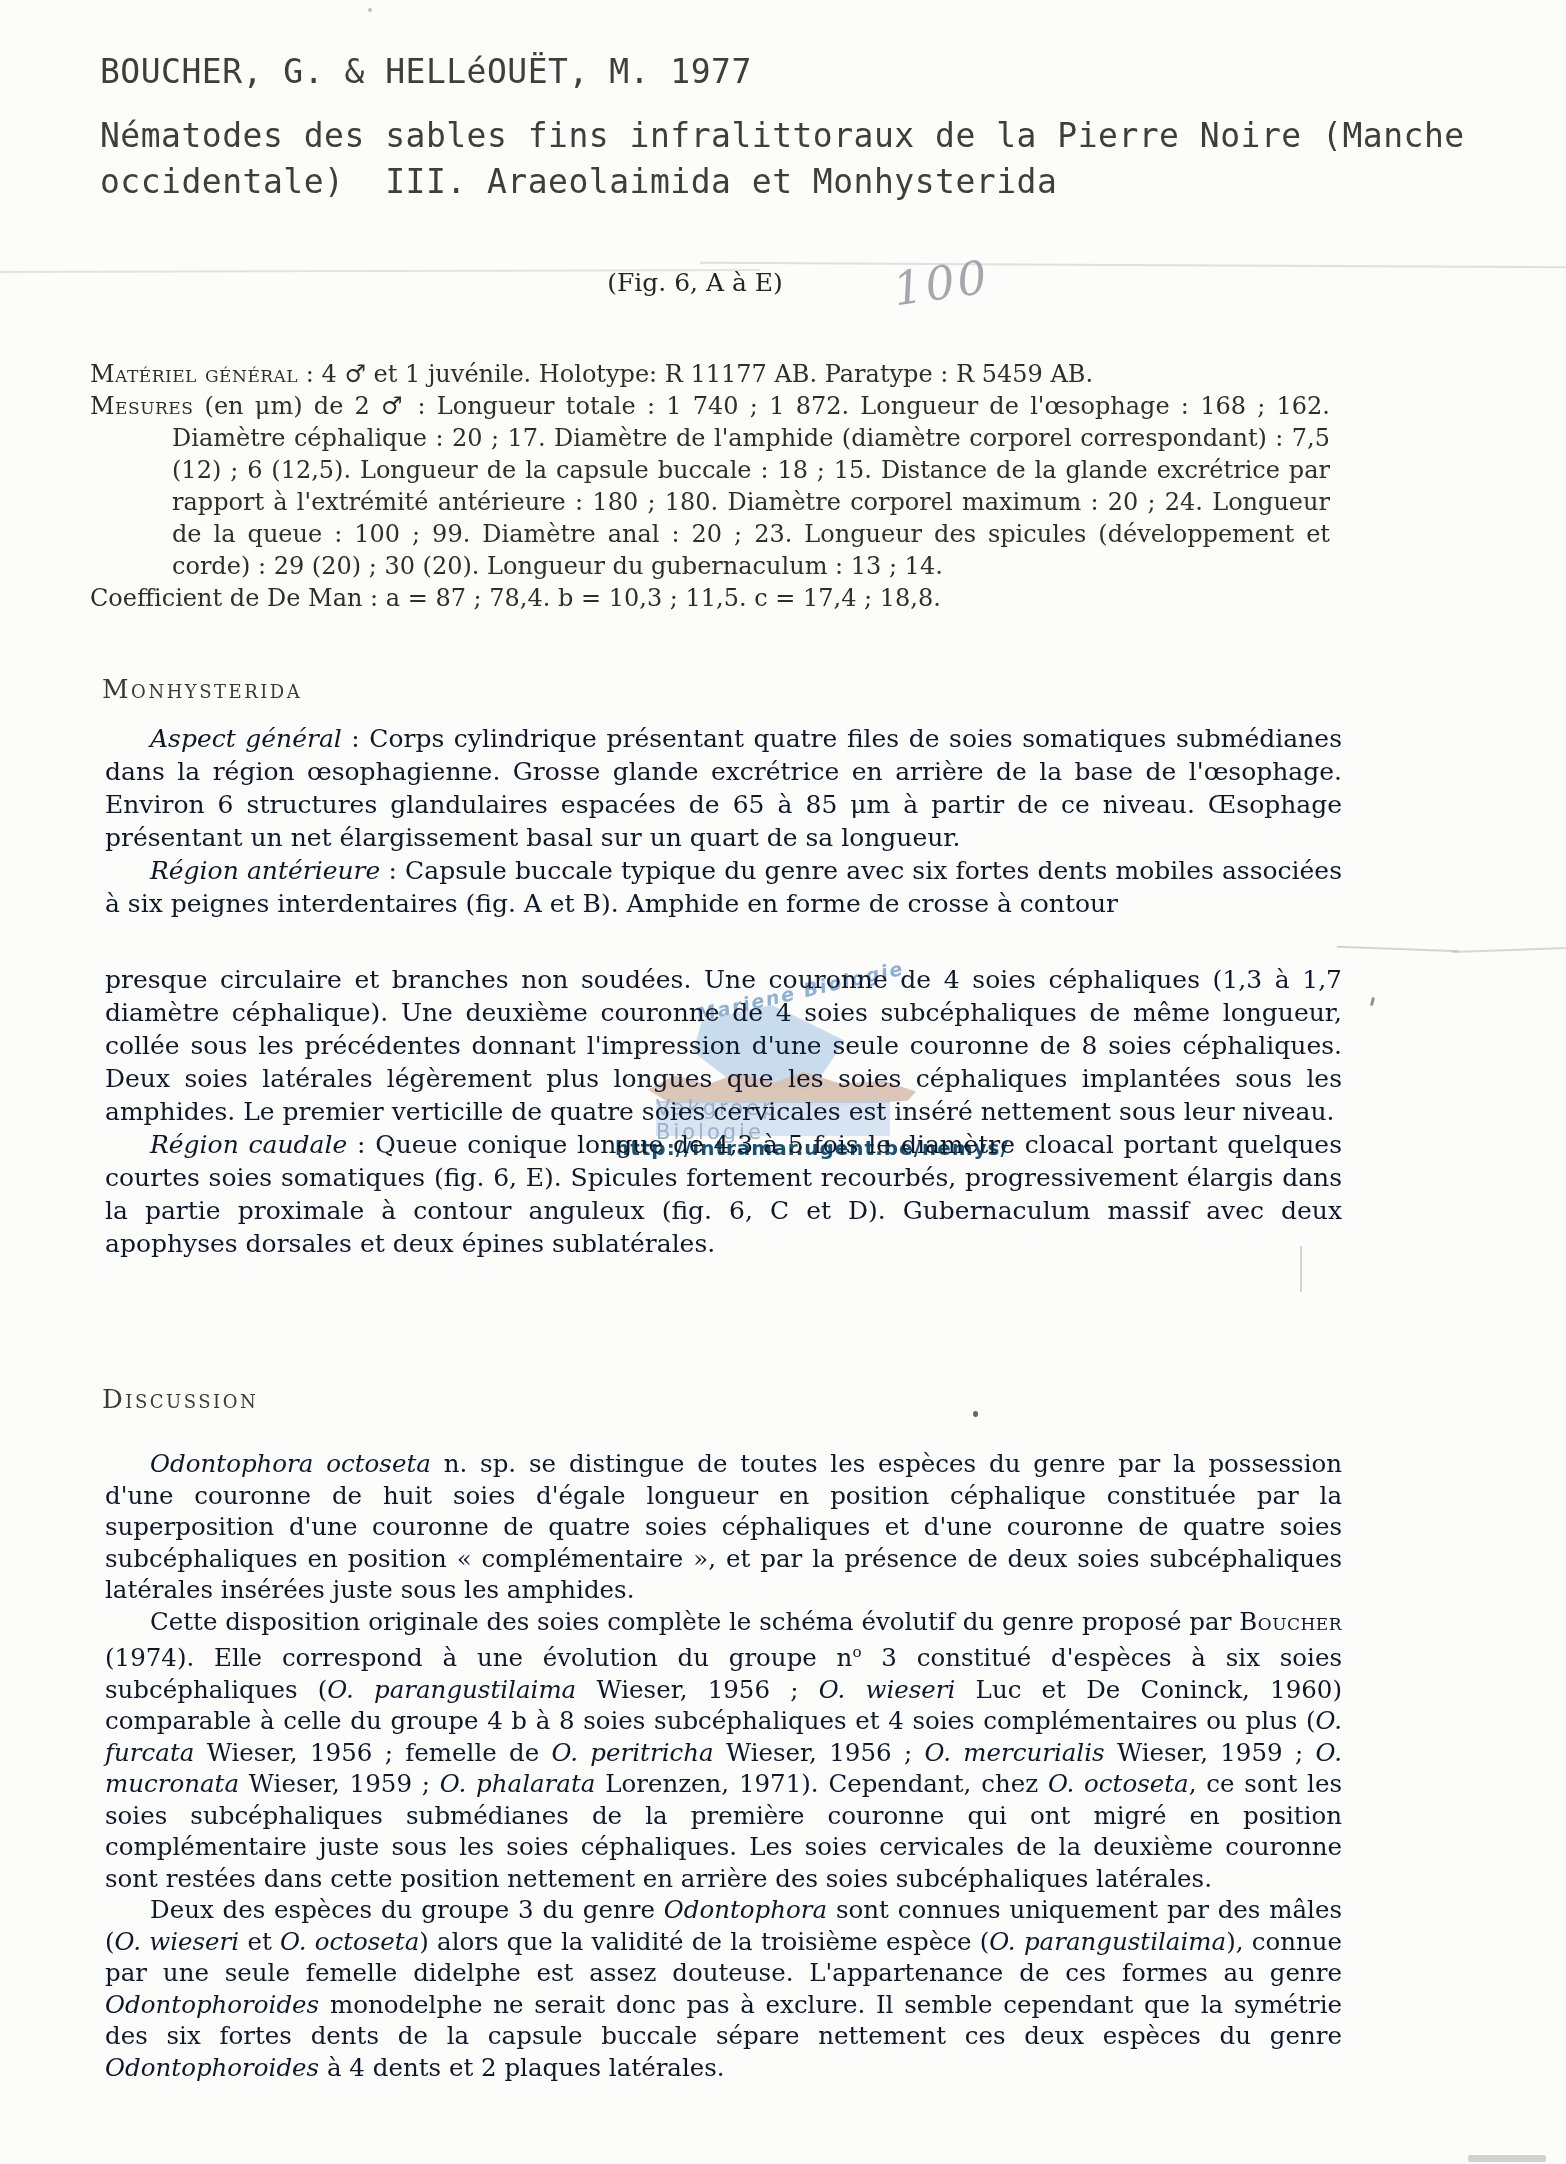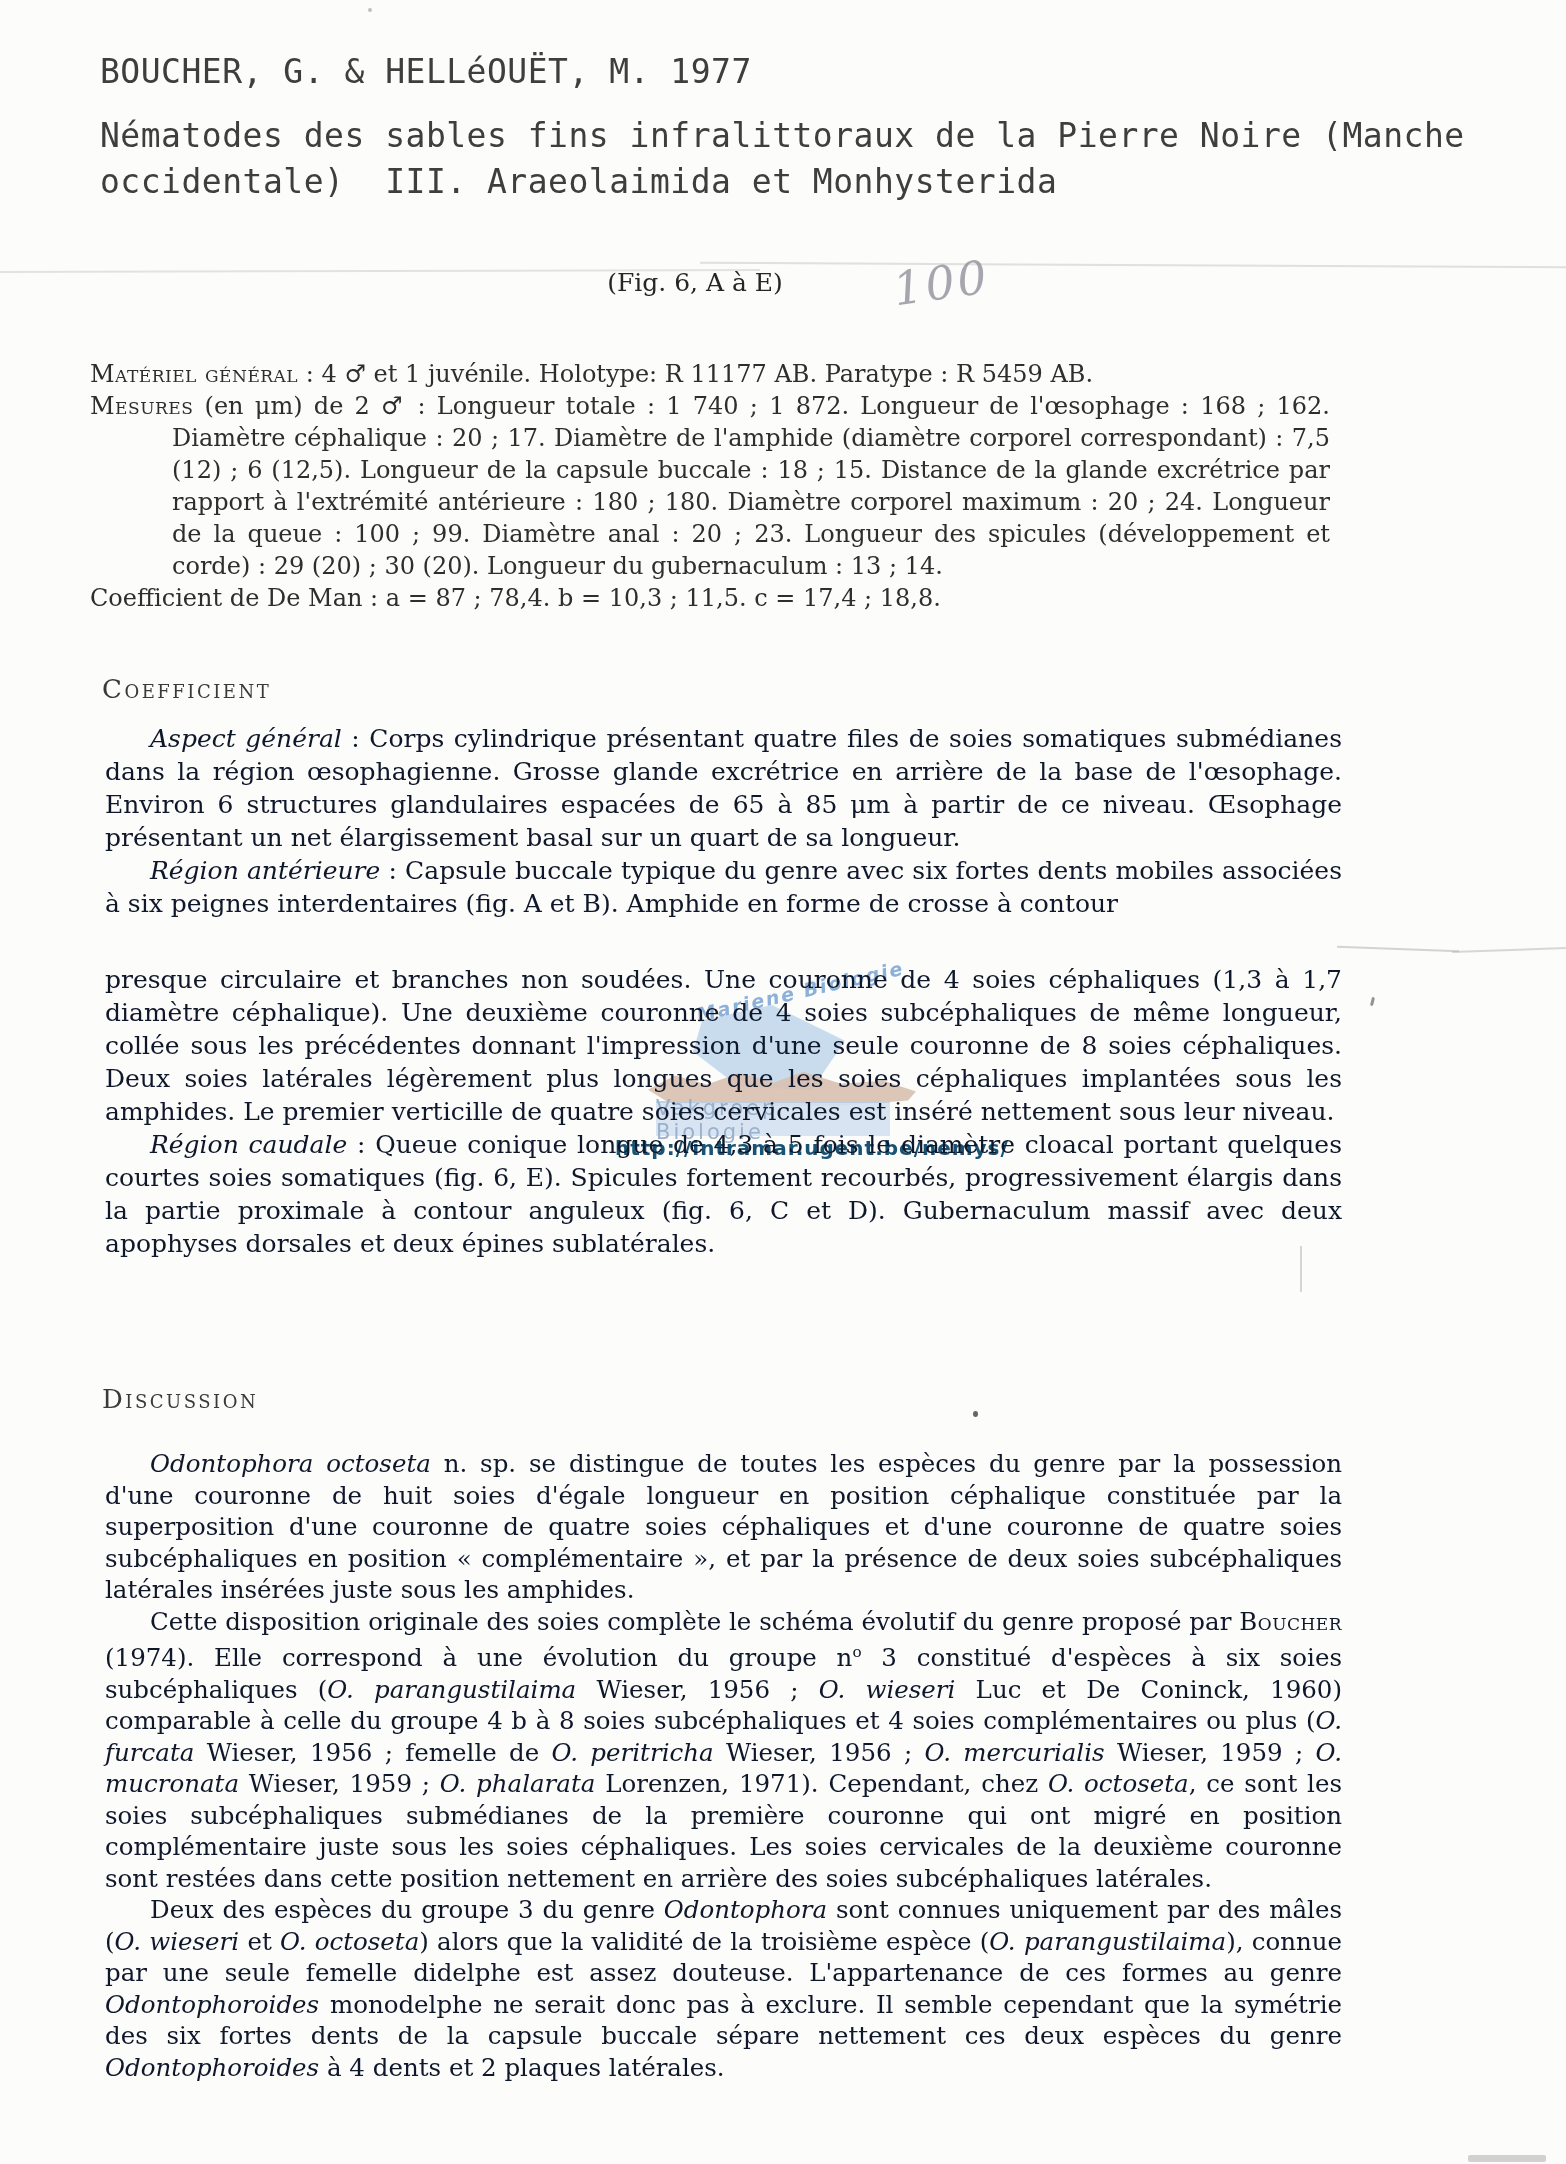--- a/index.html
+++ b/index.html
@@ -141,21 +141,21 @@
     <div class="figure-ref">(Fig. 6, A à E)</div>
   </div>
   <div class="hand-note">100</div>
 
   <div class="material-block">
     <p><span class="seg-sc">Matériel général</span><span> : 4 ♂ et 1 juvénile. Holotype: R 11177 AB. Paratype : R 5459 AB.</span></p>
     <p class="mes-para"><span class="seg-sc">Mesures</span><span> (en μm) de 2 ♂ : Longueur totale : 1&nbsp;740 ; 1&nbsp;872. Longueur de l'œsophage : 168 ; 162. Diamètre céphalique : 20 ; 17. Diamètre de l'amphide (diamètre corporel correspondant) : 7,5 (12) ; 6 (12,5). Longueur de la capsule buccale : 18 ; 15. Distance de la glande excrétrice par rapport à l'extrémité antérieure : 180 ; 180. Diamètre corporel maximum : 20 ; 24. Longueur de la queue : 100 ; 99. Diamètre anal : 20 ; 23. Longueur des spicules (développement et corde) : 29 (20) ; 30 (20). Longueur du gubernaculum : 13 ; 14.</span></p>
     <p class="coef-line"><span>Coefficient de De Man : a = 87 ; 78,4. b = 10,3 ; 11,5. c = 17,4 ; 18,8.</span></p>
   </div>
 
-  <div class="sec-heading desc-h">Coefficient</div>
+  <div class="sec-heading desc-h">Monhysterida</div>
   <div class="body-block desc-a">
     <p class="indent"><span class="seg-i">Aspect général</span><span> : Corps cylindrique présentant quatre files de soies somatiques submédianes dans la région œsophagienne. Grosse glande excrétrice en arrière de la base de l'œsophage. Environ 6 structures glandulaires espacées de 65 à 85 μm à partir de ce niveau. Œsophage présentant un net élargissement basal sur un quart de sa longueur.</span></p>
     <p class="indent"><span class="seg-i">Région antérieure</span><span> : Capsule buccale typique du genre avec six fortes dents mobiles associées à six peignes interdentaires (fig. A et B). Amphide en forme de crosse à contour</span></p>
   </div>
   <div class="body-block desc-b">
     <p><span>presque circulaire et branches non soudées. Une couronne de 4 soies céphaliques (1,3 à 1,7 diamètre céphalique). Une deuxième couronne de 4 soies subcéphaliques de même longueur, collée sous les précédentes donnant l'impression d'une seule couronne de 8 soies céphaliques. Deux soies latérales légèrement plus longues que les soies céphaliques implantées sous les amphides. Le premier verticille de quatre soies cervicales est inséré nettement sous leur niveau.</span></p>
     <p class="indent"><span class="seg-i">Région caudale</span><span> : Queue conique longue de 4,3 à 5 fois le diamètre cloacal portant quelques courtes soies somatiques (fig. 6, E). Spicules fortement recourbés, progressivement élargis dans la partie proximale à contour anguleux (fig. 6, C et D). Gubernaculum massif avec deux apophyses dorsales et deux épines sublatérales.</span></p>
   </div>
 
   <div class="sec-heading disc-h">Discussion</div>

